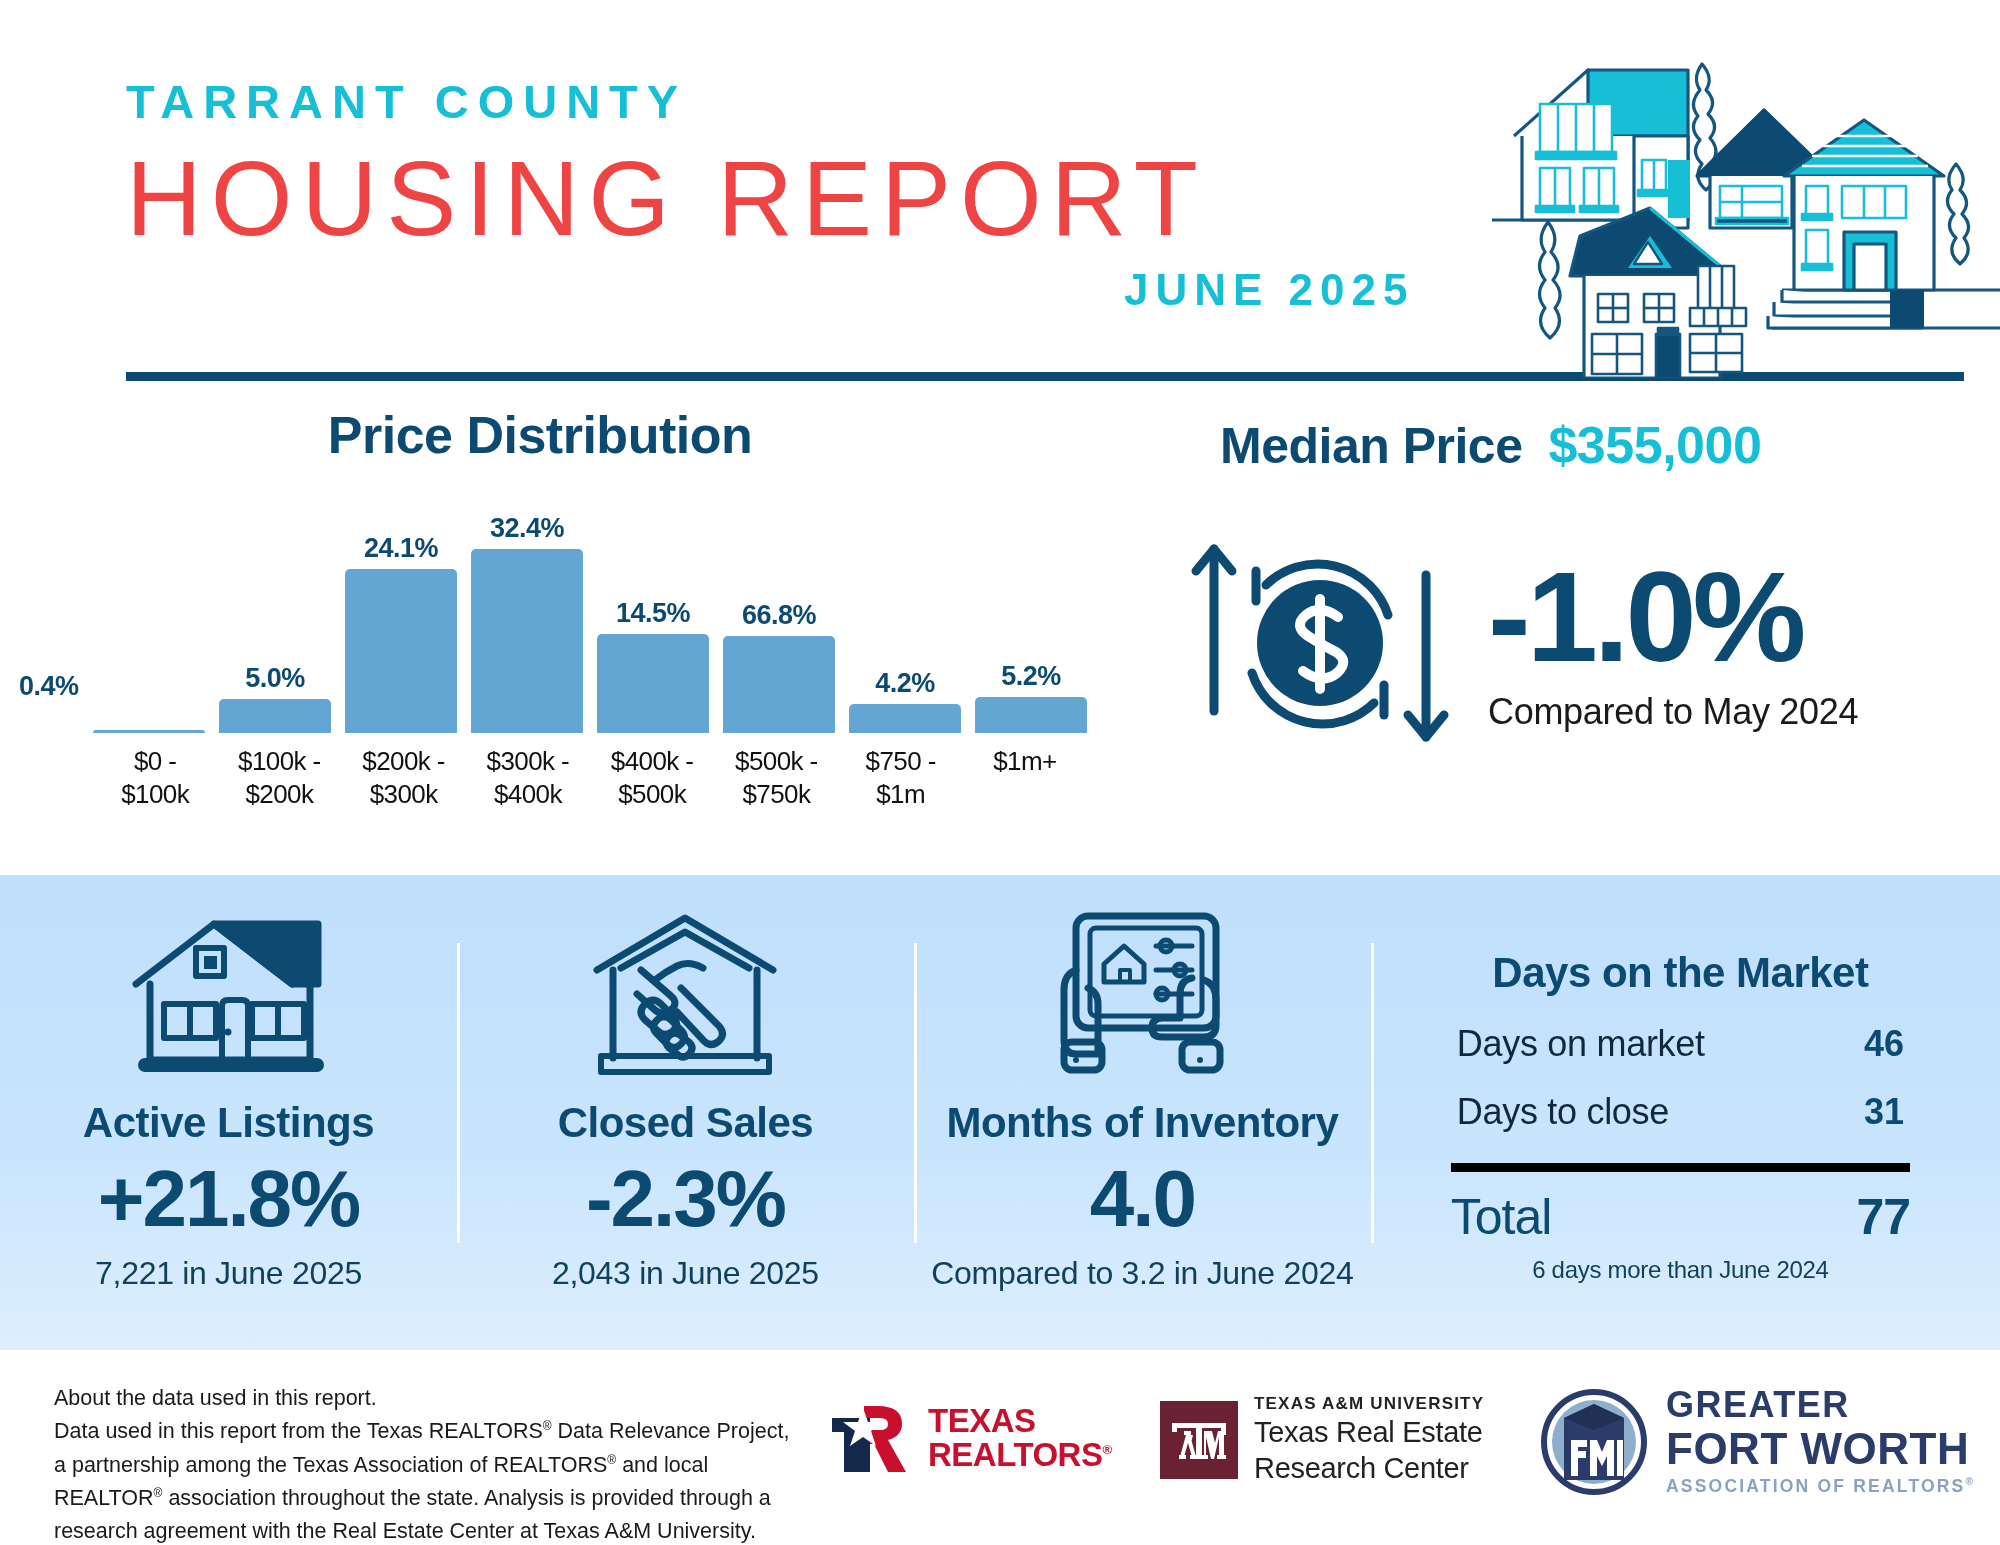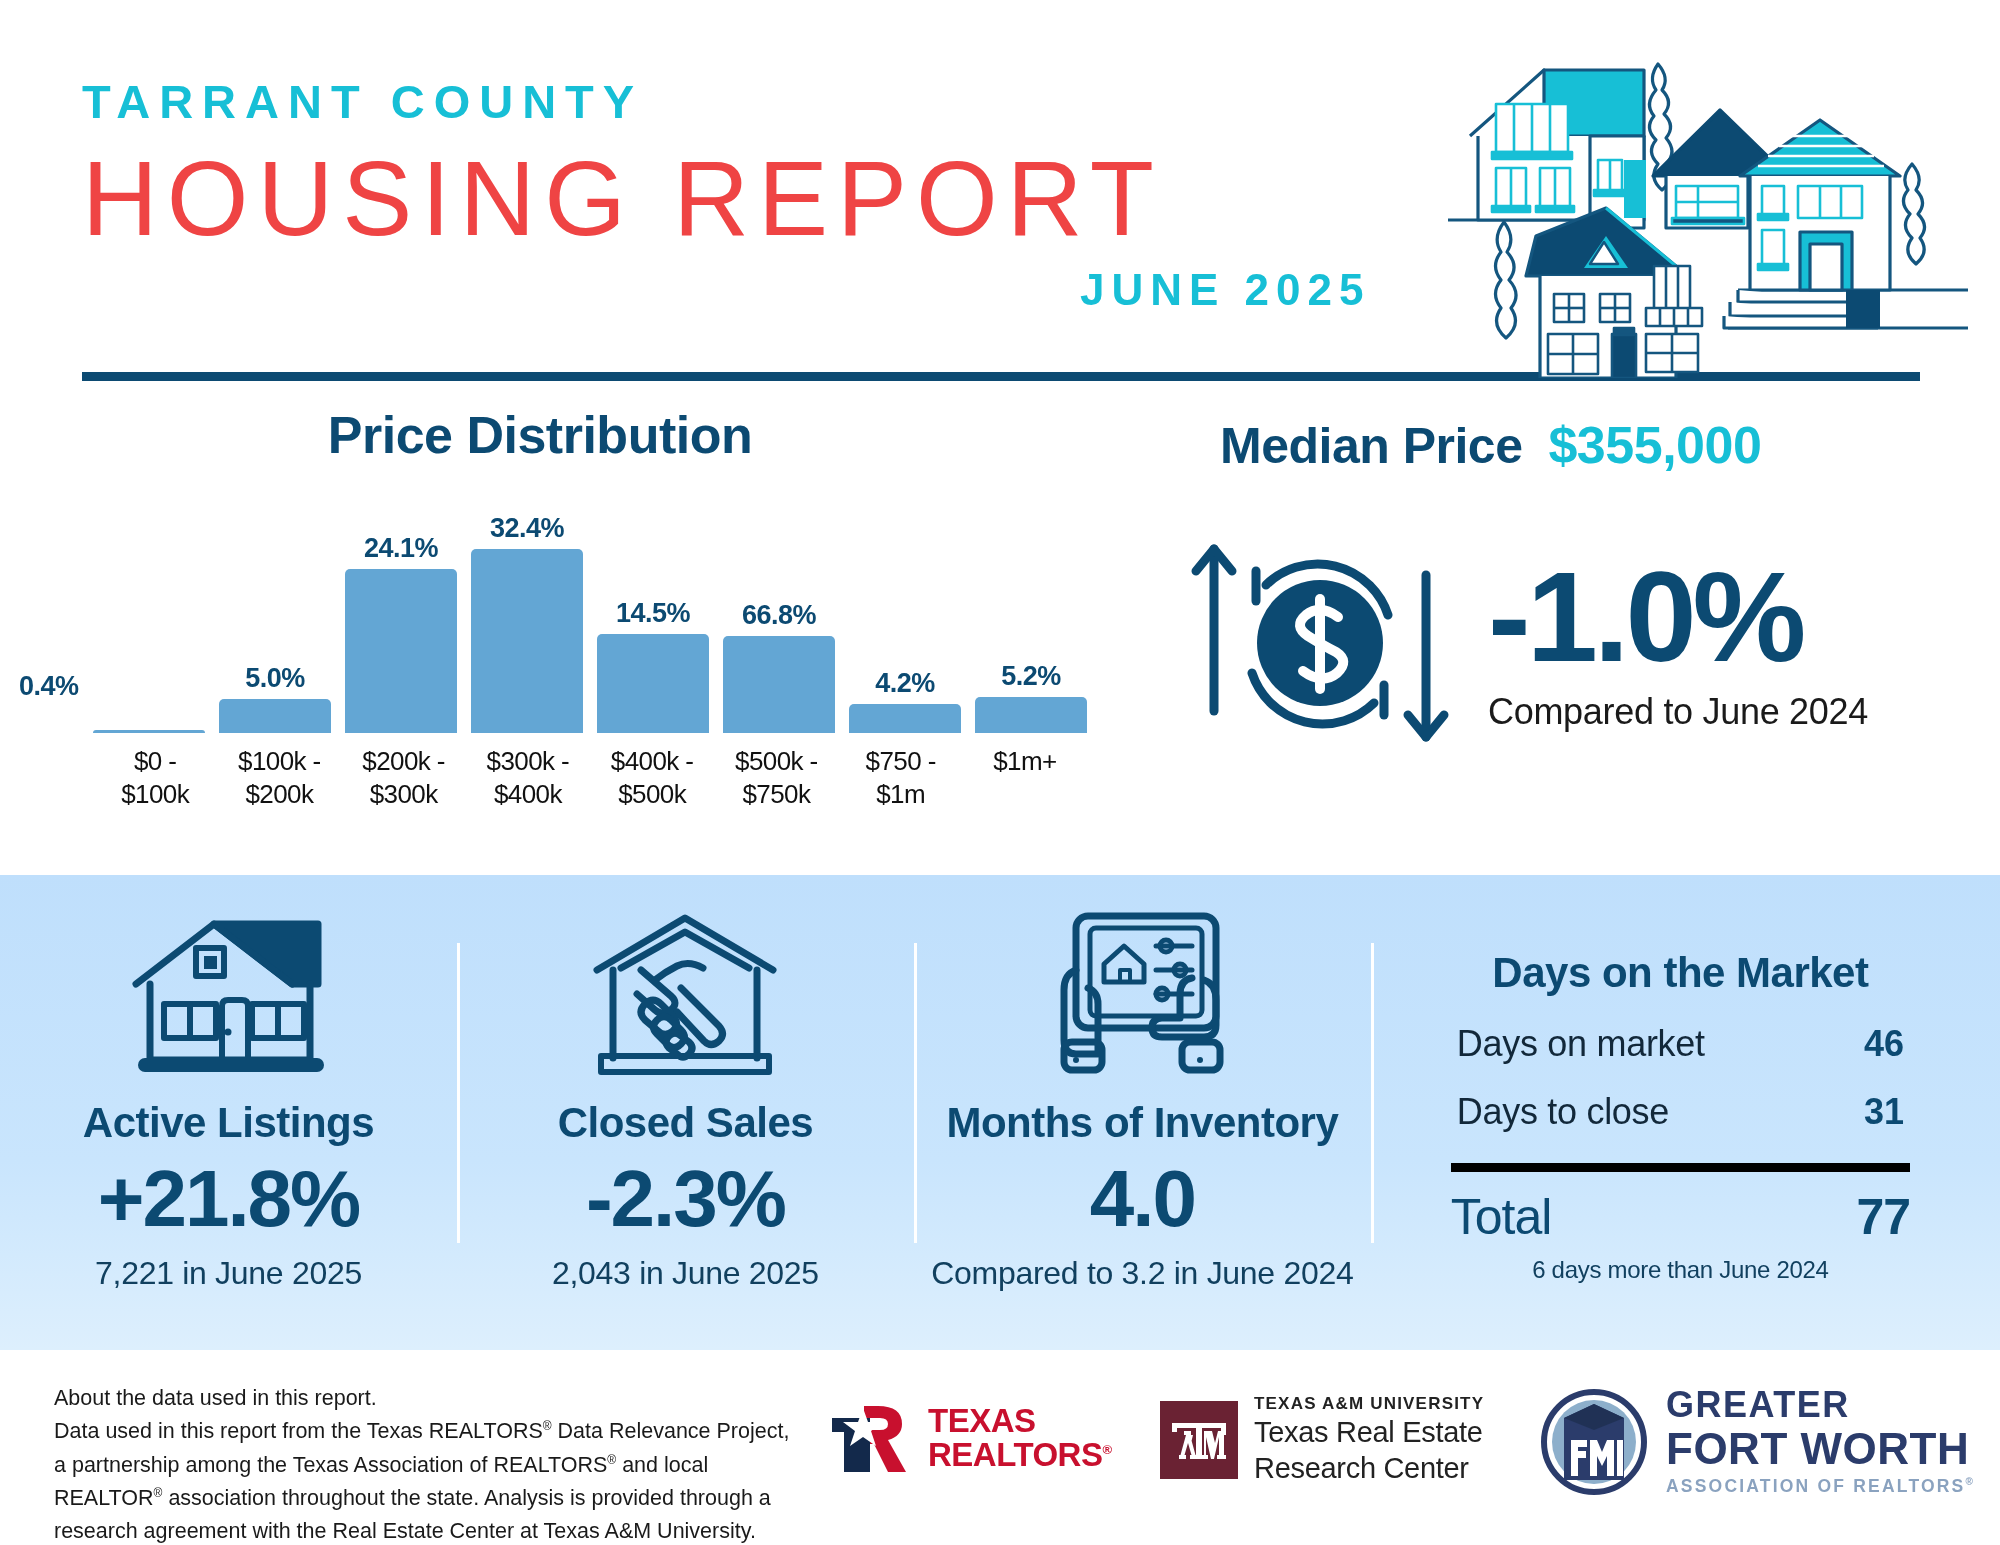--- a/index.html
+++ b/index.html
@@ -2,21 +2,21 @@
 <html><head>
 <meta charset="utf-8">
 <style>
   * { box-sizing: border-box; margin: 0; padding: 0; }
   html, body { width: 2000px; height: 1545px; }
   body {
     font-family: "Liberation Sans", sans-serif;
     background: #ffffff;
     overflow: hidden;
   }
-  .page { position: relative; width: 2000px; height: 1398px; background: #fff; }
+  .page { position: relative; width: 2000px; height: 1398px; background: #fff; padding-left: 44px; }
 
   
   .header { position: relative; height: 395px; }
   .hdr-text { position: absolute; left: 82px; top: 78px; }
   .kicker {
     font-size: 47px; font-weight: 700; color: #17BFD6;
     letter-spacing: 9px; line-height: 1;
   }
   .title {
     font-size: 105px; font-weight: 400; color: #ef4444;
@@ -371,21 +371,21 @@
             <path d="M96 92 a74 74 0 0 1 122 30"></path>
             <path d="M204 210 a74 74 0 0 1 -122 -30"></path>
 
             <line x1="86" y1="78" x2="86" y2="108"></line>
             <line x1="214" y1="192" x2="214" y2="222"></line>
           </g>
         </svg>
       </div>
       <div class="median-right">
         <div class="median-pct">-1.0%</div>
-        <div class="median-cmp">Compared to June 2024</div>
+        <div class="median-cmp">Compared to May 2024</div>
       </div>
     </div>
   </div>
 
   <div class="band">
 
     <div class="stat">
       <div class="stat-icon">
         <svg viewBox="0 0 220 180" width="220" height="180">
           <g fill="none" stroke="#0C4A72" stroke-width="7" stroke-linejoin="round" stroke-linecap="round">

